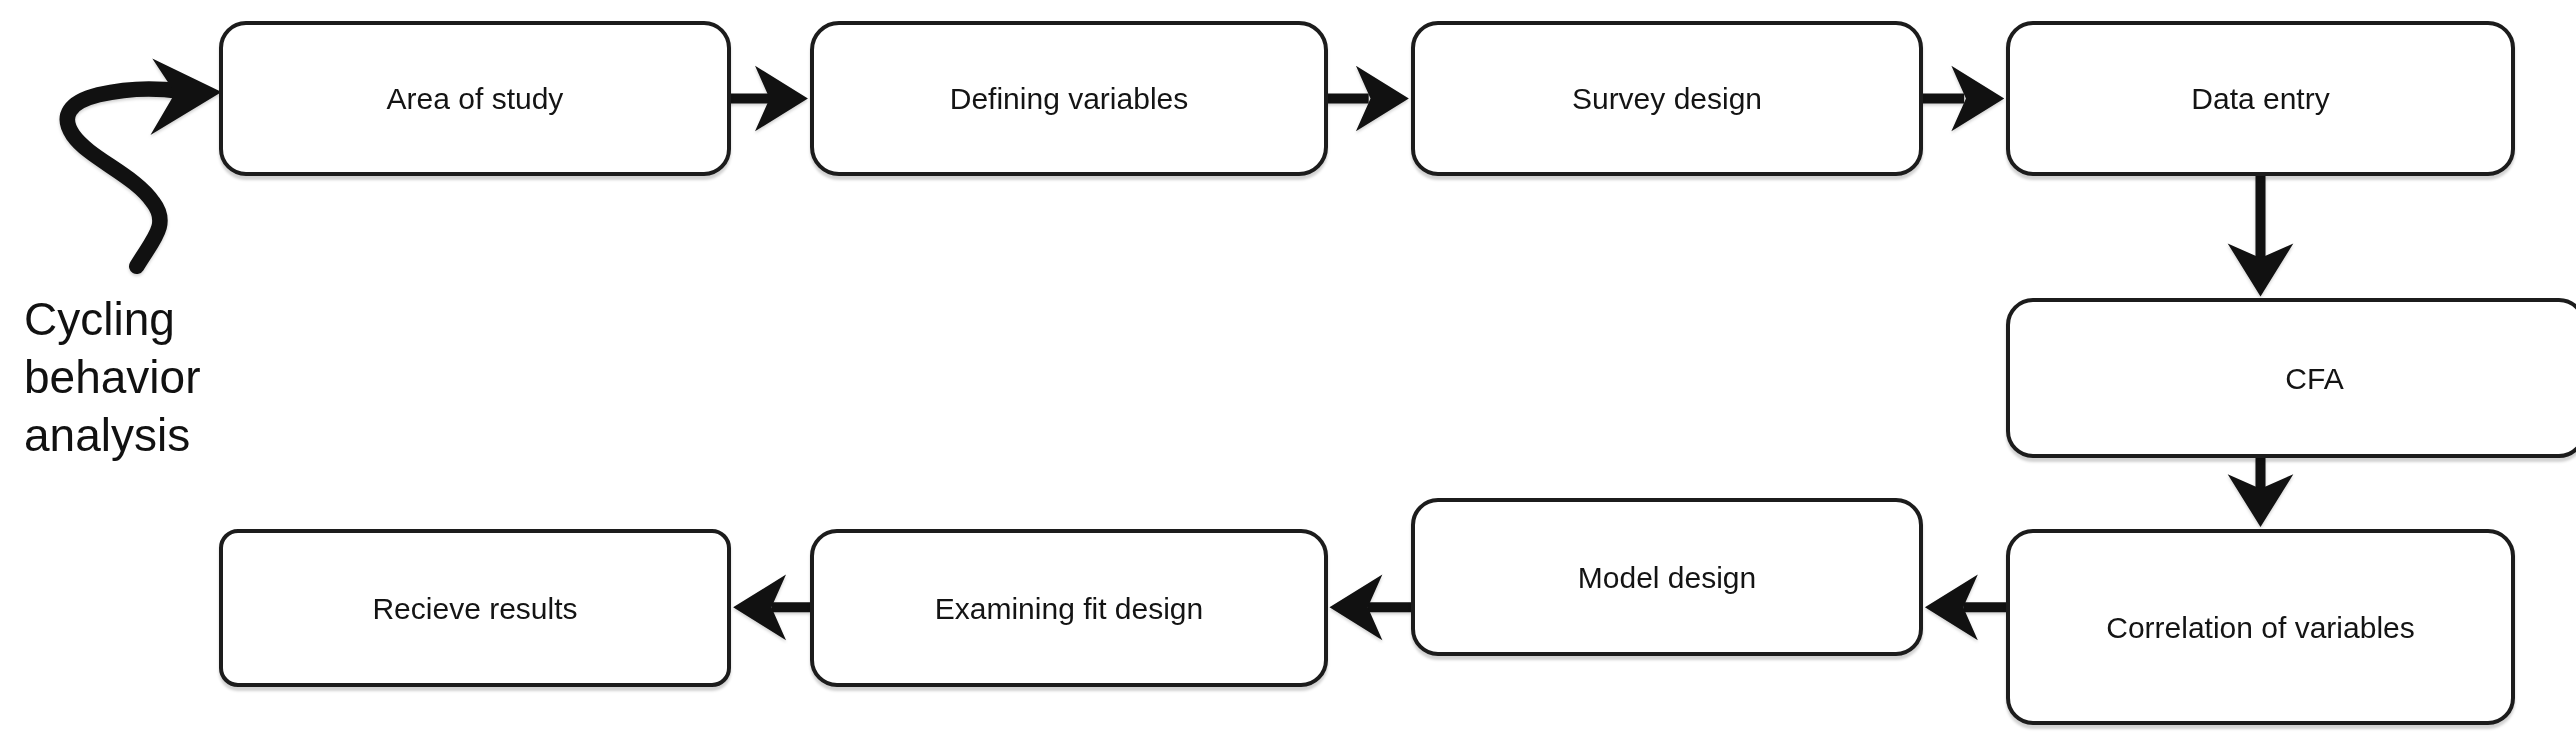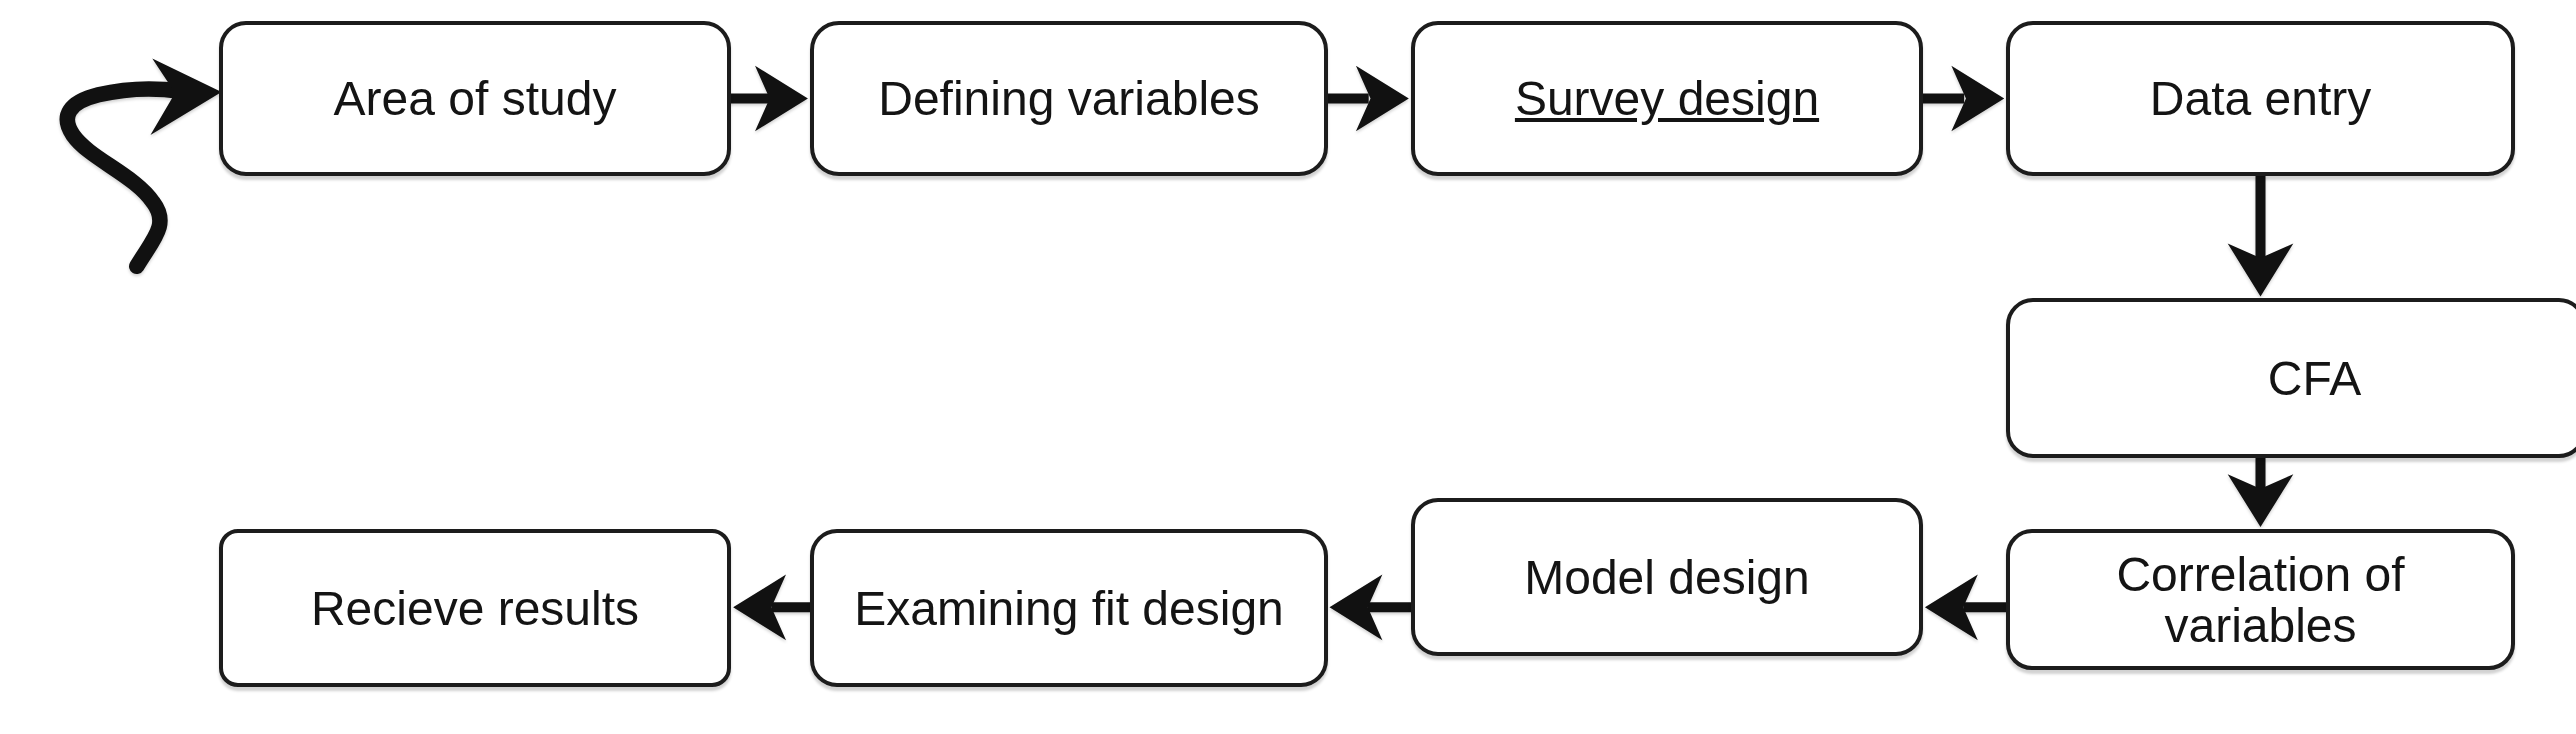--- a/index.html
+++ b/index.html
@@ -11,35 +11,35 @@
     overflow:hidden;
   }
   .node{
     position:absolute;
     box-sizing:border-box;
     background:#ffffff;
     border:4.6px solid #1c1c1c;
     border-radius:27px;
     display:flex;align-items:center;justify-content:center;
     text-align:center;
-    font-size:48px;
+    font-size:30px;
     line-height:51px;
     color:#141414;
     box-shadow:0 3.6px 2.7px rgba(0,0,0,0.18);
   }
   .node span{display:block;}
   
   .n-area      {left:219px;  top:21px;  width:512px; height:155px;}
   .n-defining  {left:810px;  top:21px;  width:518px; height:155px;border-radius:29px;}
-  .n-survey    {left:1411px; top:21px;  width:512px; height:155px;text-decoration:underline;}
+  .n-survey    {left:1411px; top:21px;  width:512px; height:155px;}
   .n-dataentry {left:2006px; top:21px;  width:509px; height:155px;}
   
   .n-cfa       {left:2006px; top:298px; width:580px; height:160px;padding-left:37px;}
   
-  .n-correl    {left:2006px; top:529px; width:509px; height:141px;border-radius:26px;}
+  .n-correl    {left:2006px; top:529px; width:509px; height:196px;}
   .n-correl span{max-width:310px;}
   .n-model     {left:1411px; top:498px; width:512px; height:158px;}
   .n-examining {left:810px;  top:529px; width:518px; height:158px;}
   .n-recieve   {left:219px;  top:529px; width:512px; height:158px;border-radius:19px;}
 
   .annotation{
     position:absolute;
     left:24px; top:290px;
     width:205px;
     font-size:46px;
@@ -127,15 +127,16 @@
   <div class="node n-model">
     <span>Model design</span>
   </div>
   <div class="node n-examining">
     <span>Examining fit design</span>
   </div>
   <div class="node n-recieve">
     <span>Recieve results</span>
   </div>
 
+  <div class="annotation">Cycling behavior analysis</div>
 
 </div>
 
 
 </body></html>

